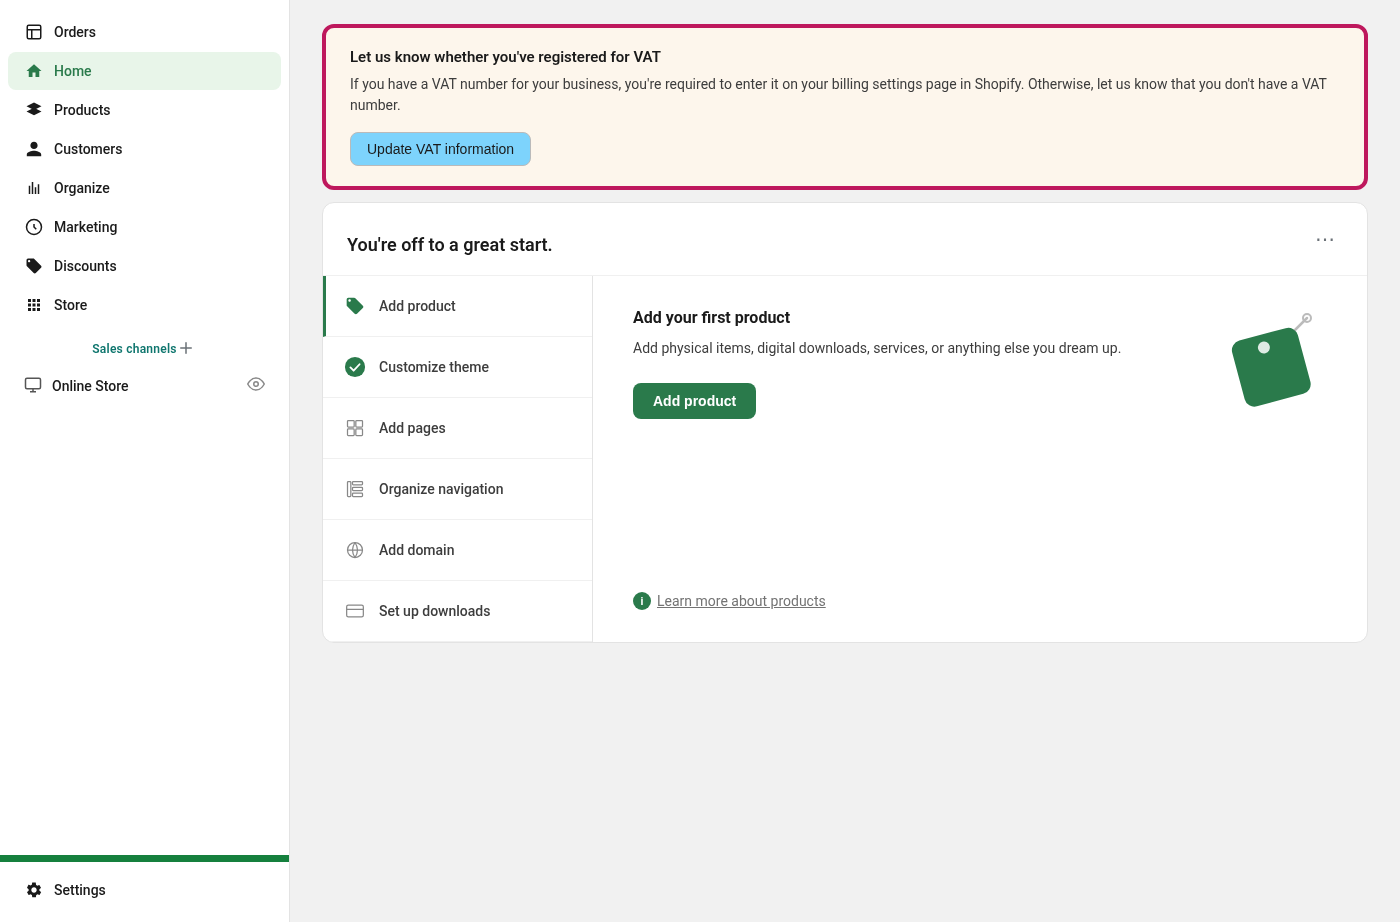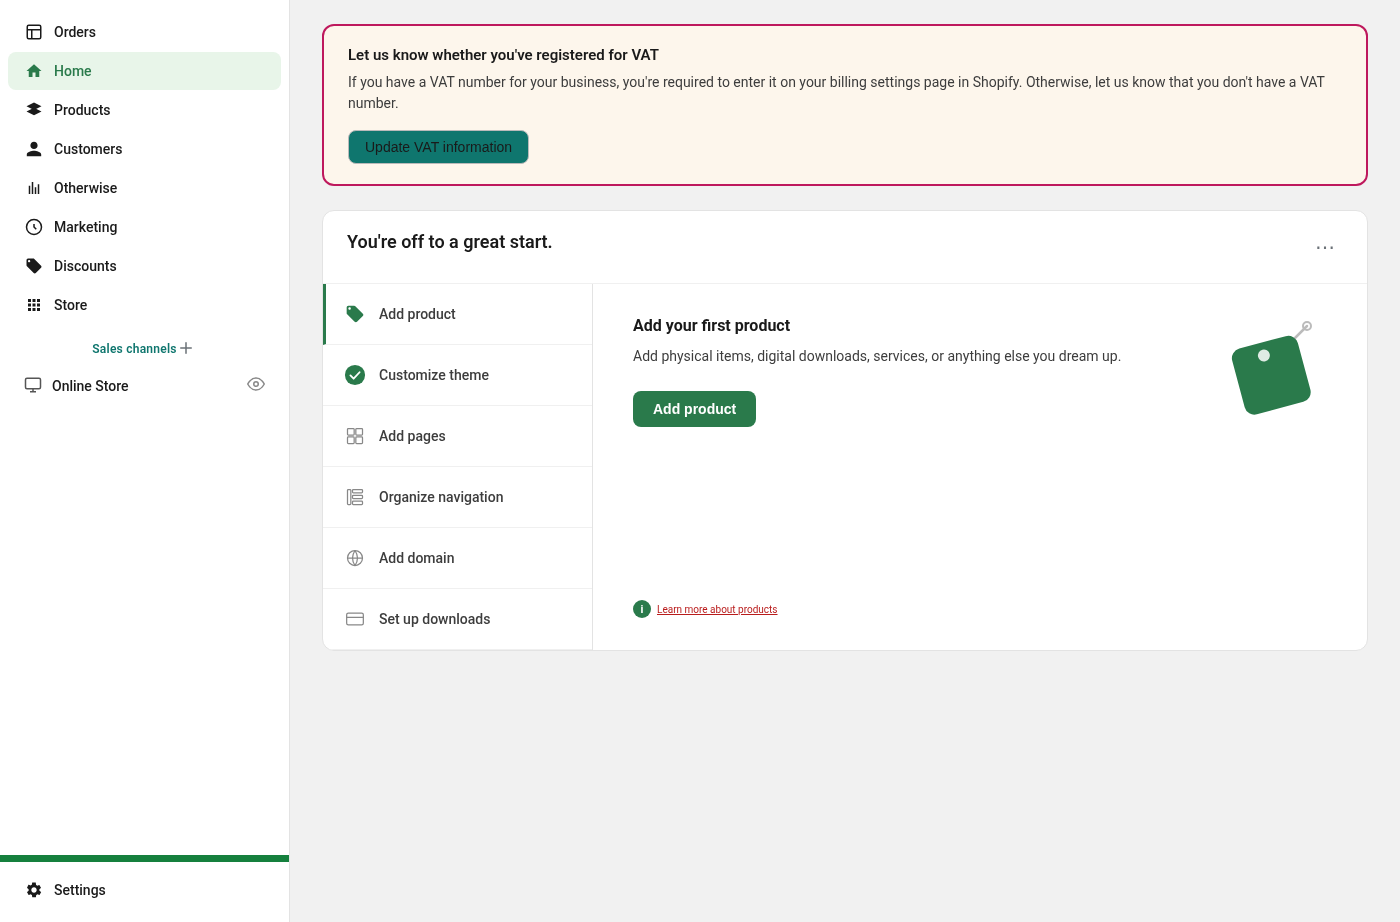--- a/index.html
+++ b/index.html
@@ -95,59 +95,59 @@
     #main {
       flex: 1;
       overflow-y: auto;
       padding: 24px 32px;
       background: #f1f1f1;
     }
 
     
     .vat-banner {
       background: #fdf6ec;
-      border: 2px solid #be185d;
+      border: 4px solid #be185d;
       border-radius: 12px;
       padding: 20px 24px;
-      margin-bottom: 24px;
+      margin-bottom: 12px;
     }
     .vat-banner-title {
       font-size: 15px;
       font-weight: 600;
       color: #1a1a1a;
       margin-bottom: 8px;
     }
     .vat-banner-desc {
       font-size: 14px;
       color: #3d3d3d;
       margin-bottom: 16px;
       line-height: 1.5;
     }
     .vat-button {
-      background: #0f766e;
+      background: #7dd3fc;
       border: 1px solid #bababa;
       border-radius: 8px;
       padding: 8px 16px;
       font-size: 14px;
       font-weight: 500;
       color: #1a1a1a;
       cursor: pointer;
     }
 
     
     .started-card {
       background: #fff;
       border: 1px solid #e3e3e3;
       border-radius: 12px;
       overflow: hidden;
     }
     .started-card-header {
       padding: 20px 24px;
       display: flex;
-      align-items: flex-start;
+      align-items: flex-end;
       justify-content: space-between;
       border-bottom: 1px solid #f0f0f0;
     }
     .started-card-title {
       font-size: 18px;
       font-weight: 600;
       color: #1a1a1a;
     }
     .more-button {
       background: none;
@@ -234,22 +234,22 @@
     }
 
     .learn-link-row {
       margin-top: auto;
       padding-top: 24px;
       display: flex;
       align-items: center;
       gap: 6px;
     }
     .learn-link {
-      font-size: 10px;
-      color: #b91c1c;
+      font-size: 14px;
+      color: #737373;
       text-decoration: underline;
       cursor: pointer;
     }
     .info-icon-circle {
       width: 18px;
       height: 18px;
       background: #2a7a4b;
       border-radius: 50%;
       display: flex;
       align-items: center;
@@ -303,21 +303,21 @@
       </span>
       <span>Customers</span>
     </div>
 
     <div class="nav-item">
       <span class="nav-icon">
         <svg width="18" height="18" viewBox="0 0 24 24" fill="currentColor">
             <path d="M5 9h2v11H5zm4-5h2v16H9zm4 7h2v9h-2zm4-4h2v13h-2z"></path>
           </svg>
       </span>
-      <span>Otherwise</span>
+      <span>Organize</span>
     </div>
 
     <div class="nav-item">
       <span class="nav-icon">
         <svg width="18" height="18" viewBox="0 0 24 24" fill="none" stroke="currentColor" stroke-width="2">
             <circle cx="12" cy="12" r="10"></circle>
             <path d="M12 8v4l3 3"></path>
           </svg>
       </span>
       <span>Marketing</span>

